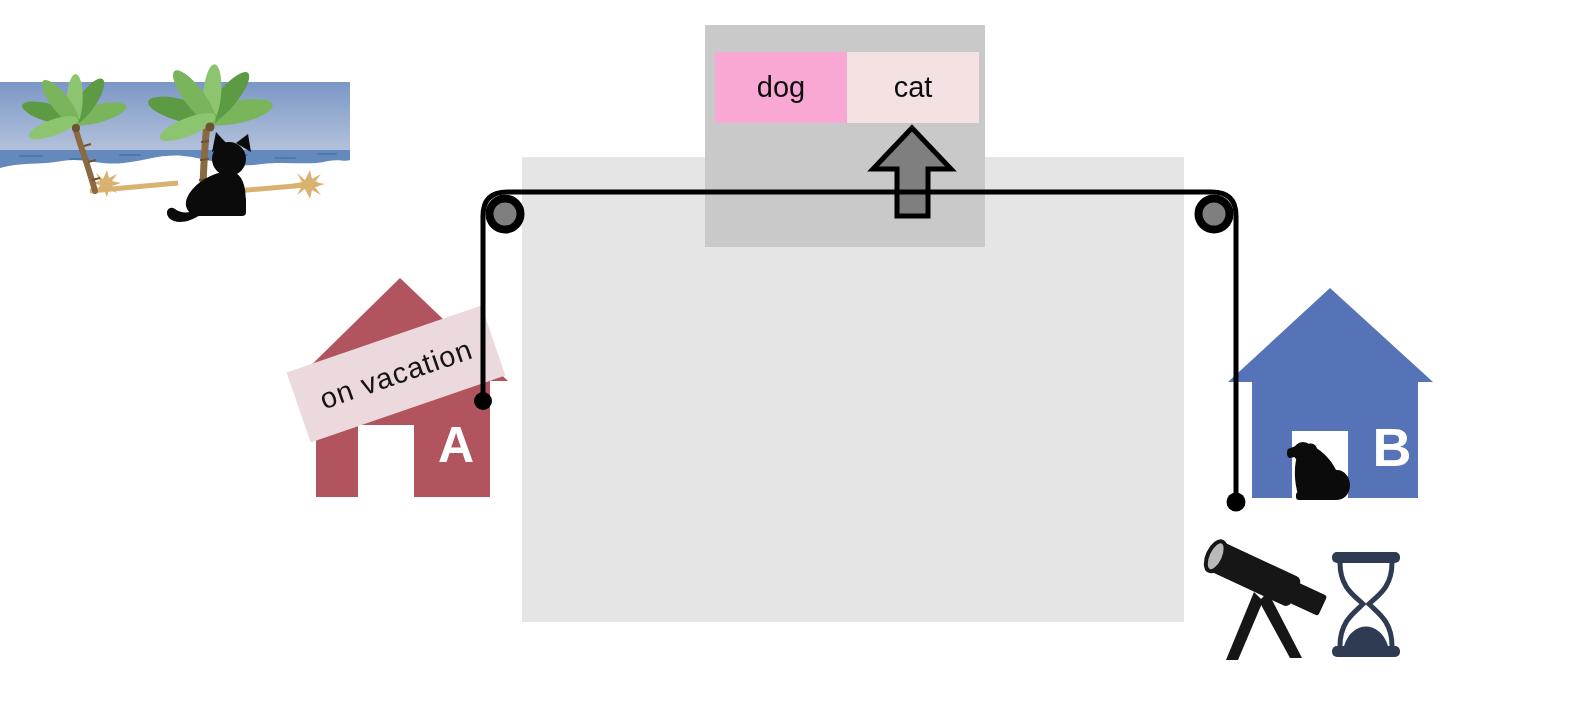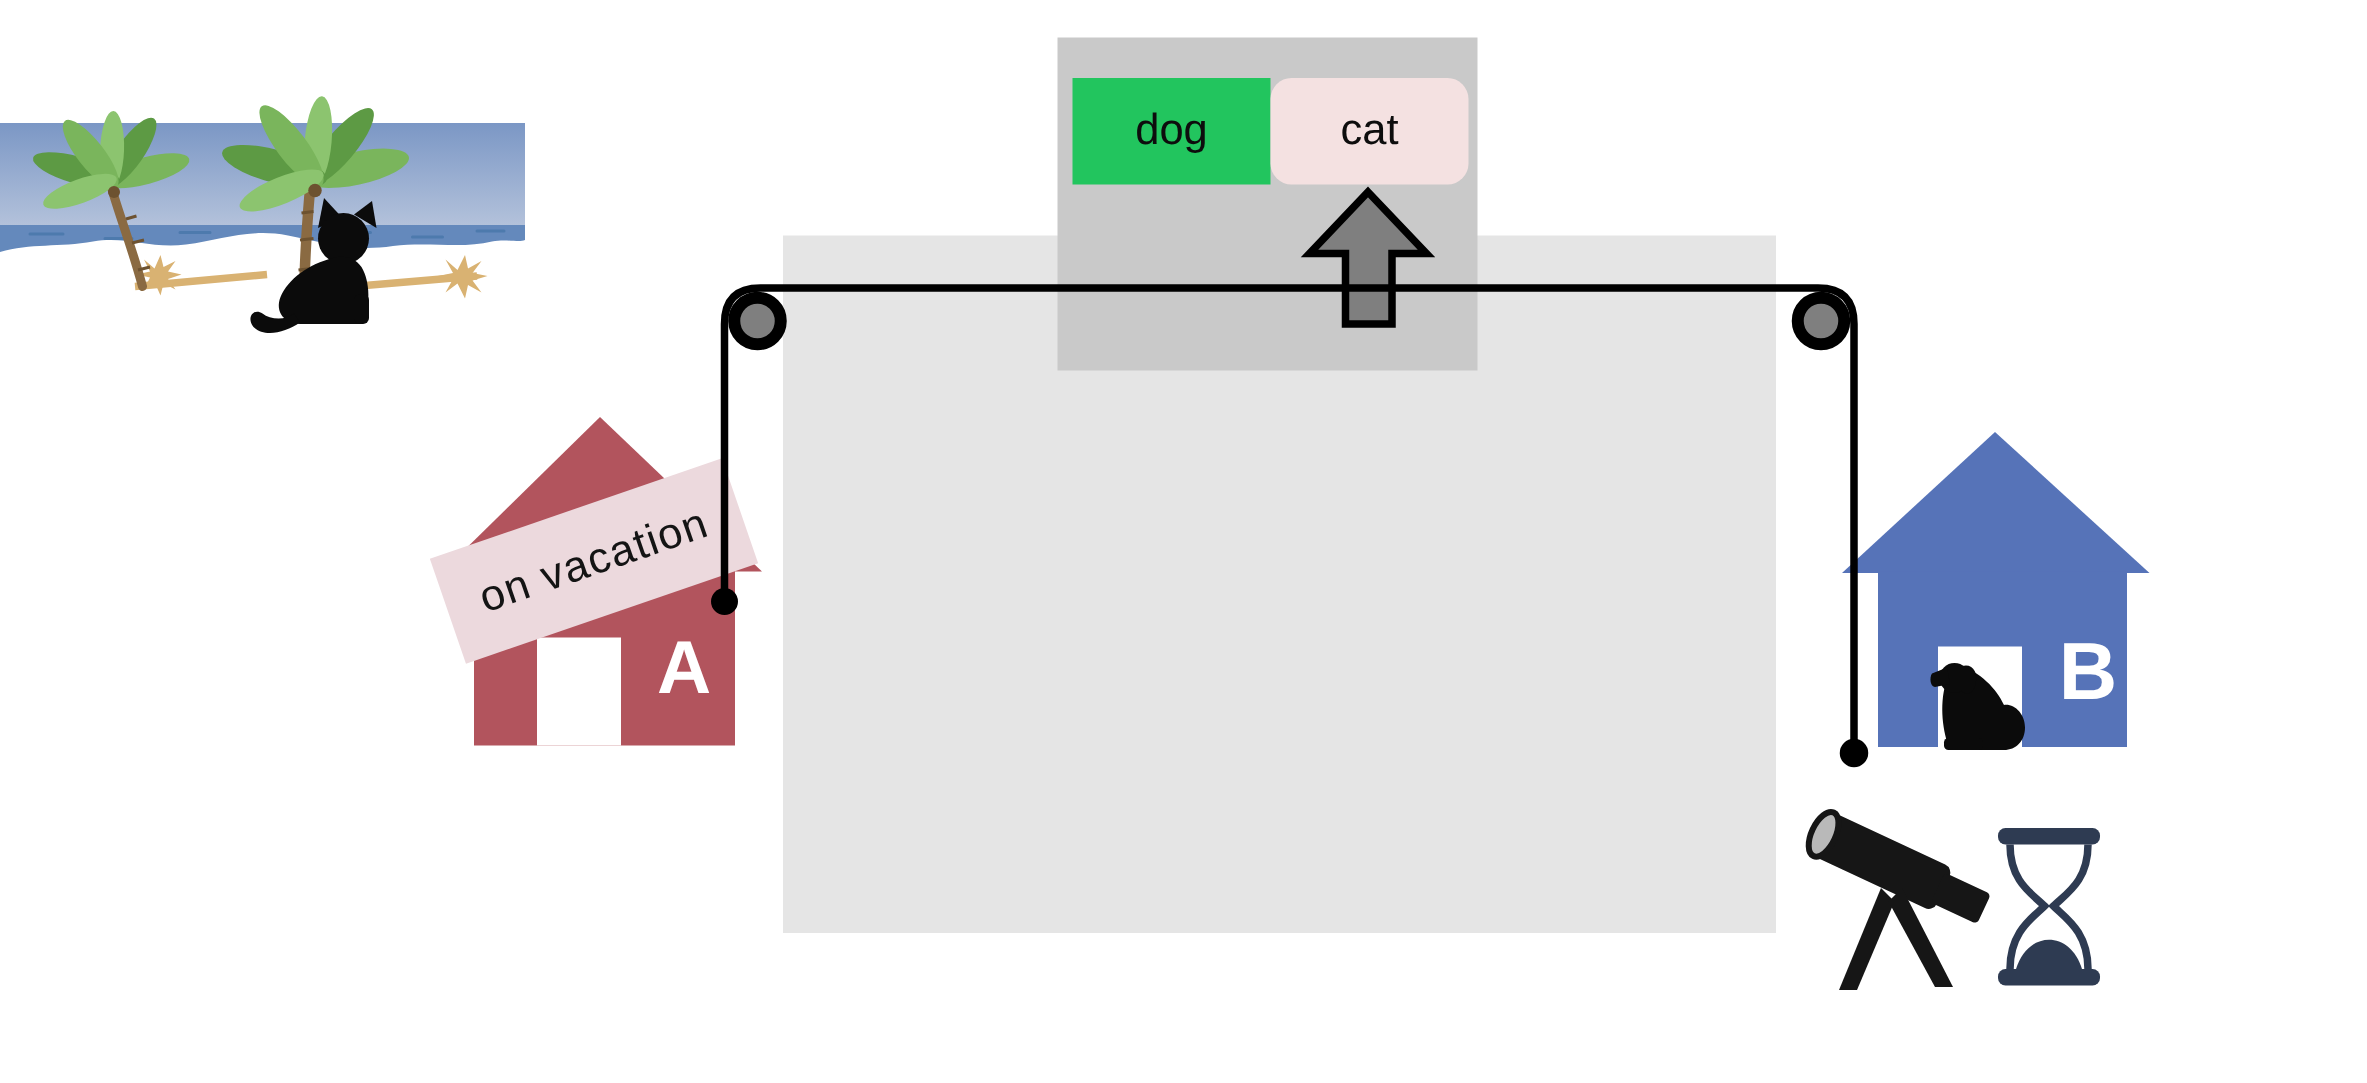--- a/index.html
+++ b/index.html
@@ -8,22 +8,22 @@
     overflow:hidden;font-family:"Liberation Sans",sans-serif;
   }
   .abs{position:absolute;}
   
   #stage{left:522px;top:157px;width:662px;height:465px;background:#e5e5e5;}
   
   #panel{left:705px;top:25px;width:280px;height:222px;background:#c9c9c9;}
   #label-row{position:absolute;left:10px;top:27px;display:flex;}
   .cls-cell{width:132px;height:71px;display:flex;align-items:center;justify-content:center;
             font-size:29px;color:#0d0d0d;}
-  #cell-dog{background:#22c55e;}
-  #cell-cat{background:#f4e1e1;border-radius:14px;}
+  #cell-dog{background:#f9a8d4;}
+  #cell-cat{background:#f4e1e1;}
   
   #sign{left:293px;top:337px;width:206px;height:74px;background:#ecd9dd;
         transform:rotate(-19deg);display:flex;align-items:center;justify-content:center;
         font-size:29px;color:#141414;letter-spacing:1px;}
   svg{position:absolute;left:0;top:0;pointer-events:none;}
   .z2{z-index:2}.z3{z-index:3}.z5{z-index:5}
   #panel{z-index:1}#stage{z-index:0}
   .house-letter{font-weight:bold;fill:#ffffff;}
 </style>
 </head>

